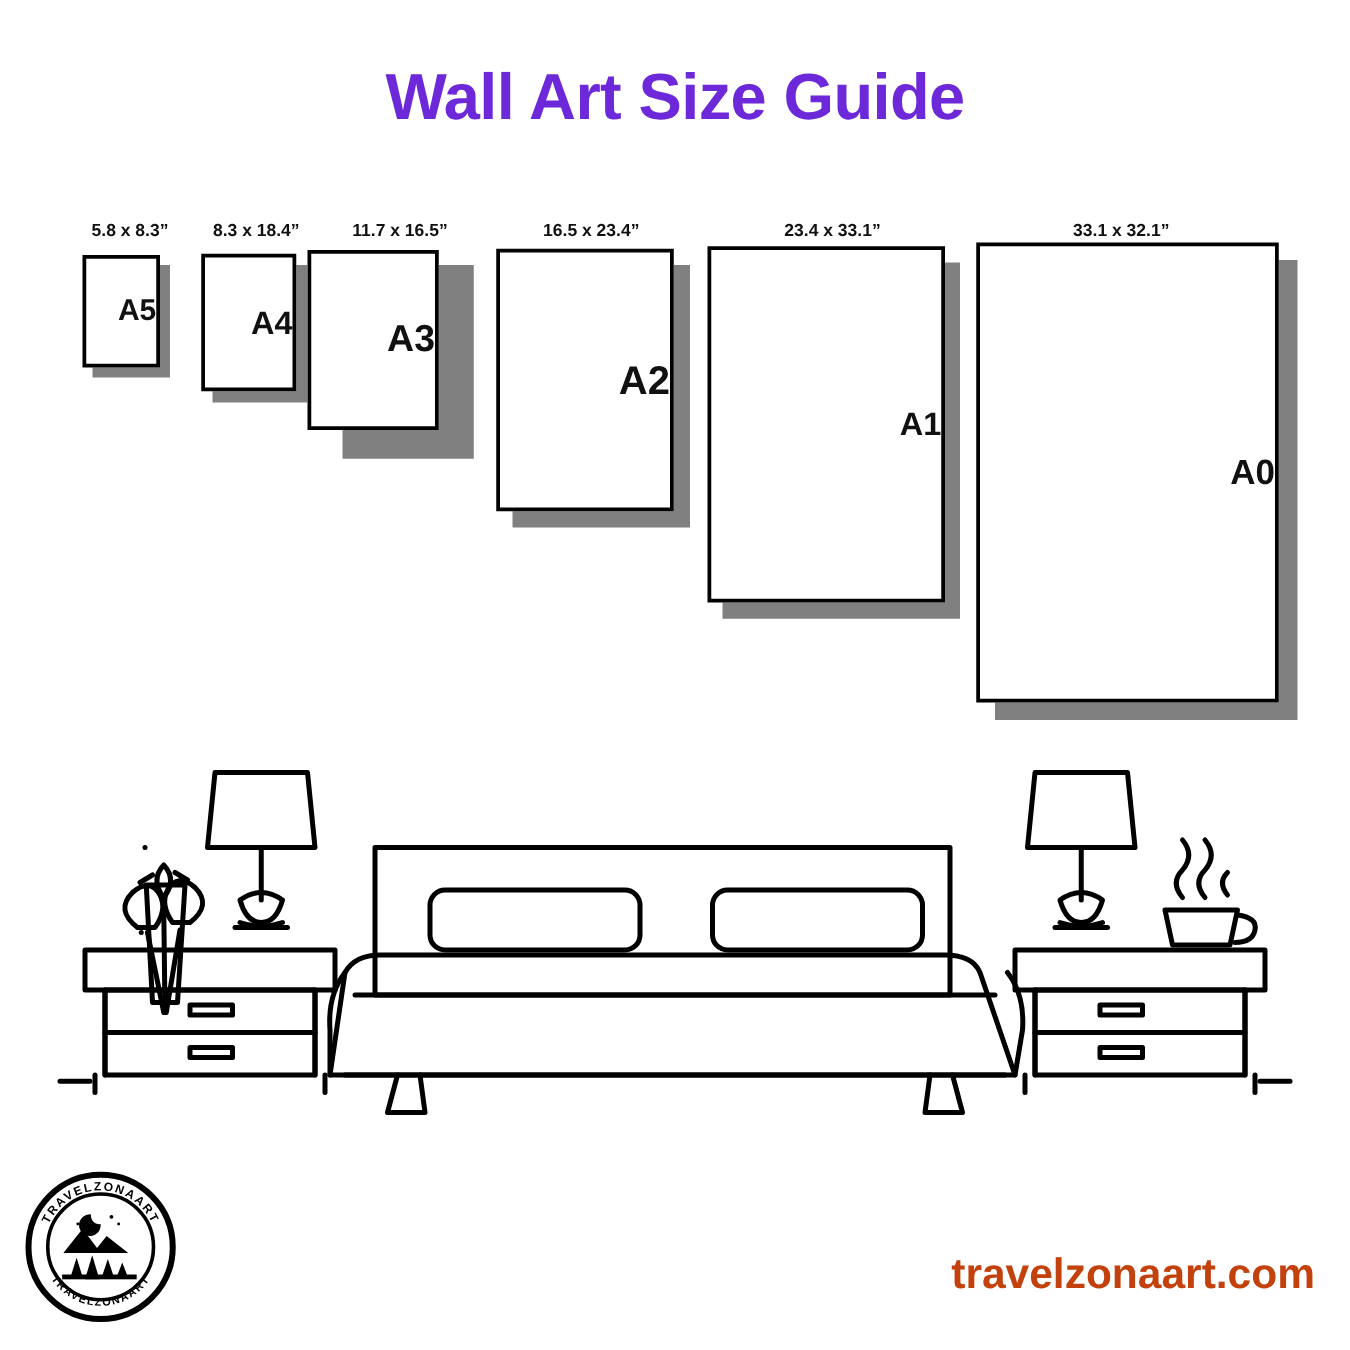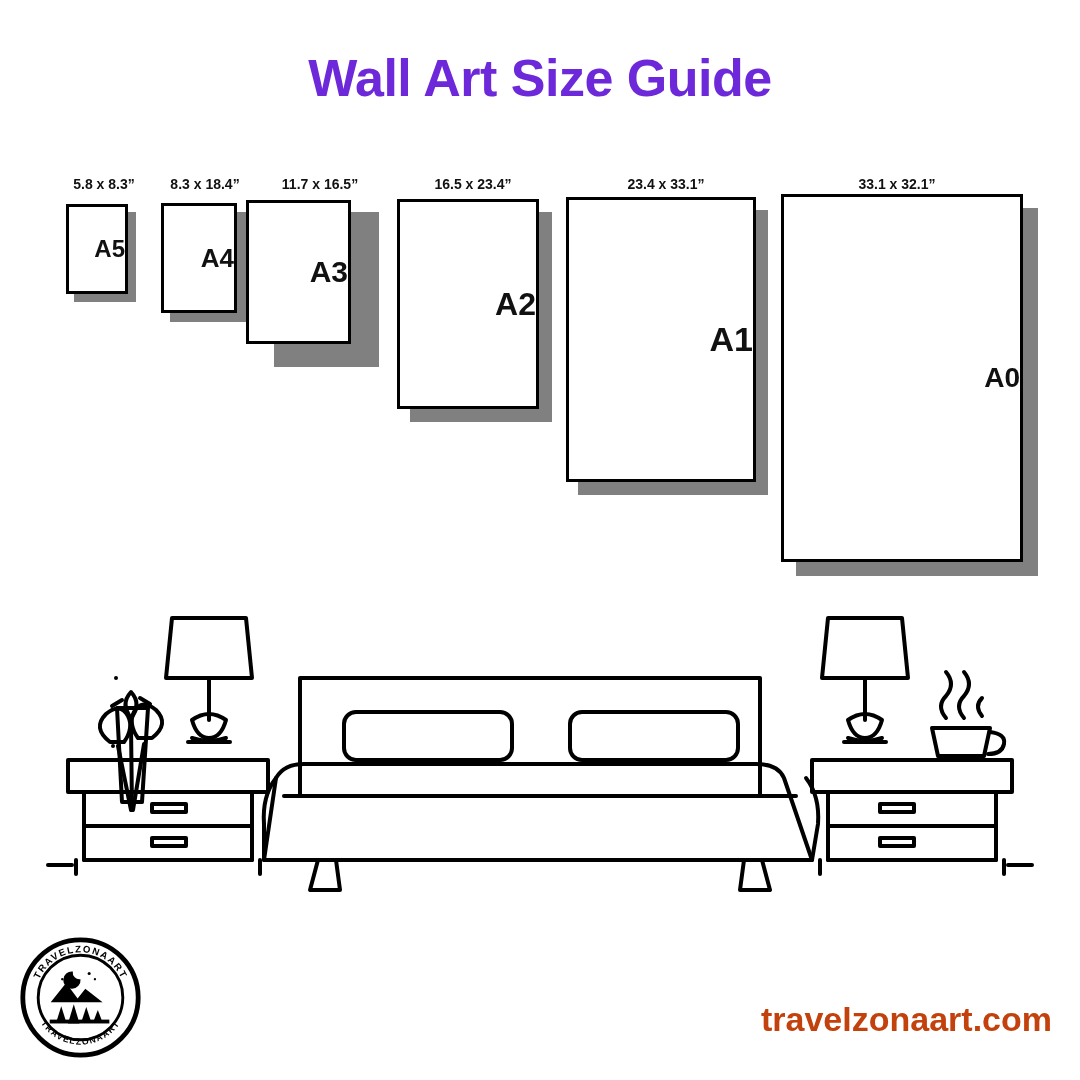--- a/index.html
+++ b/index.html
@@ -129,21 +129,21 @@
     <div class="frame-shadow" style="left:410px; top:212px; width:142px; height:210px;"></div>
     <div class="frame-box" style="left:397px; top:199px; width:142px; height:210px;">
       <span class="frame-label" style="font-size:32px;">A2</span>
     </div>
   </div>
 
   <div class="frame-group">
     <div class="frame-dims" style="left:603px; top:176px; width:126px;">23.4 x 33.1”</div>
     <div class="frame-shadow" style="left:578px; top:210px; width:190px; height:285px;"></div>
     <div class="frame-box" style="left:566px; top:197px; width:190px; height:285px;">
-      <span class="frame-label" style="font-size:34px;">A1</span>
+      <span class="frame-label" style="font-size:26px;">A1</span>
     </div>
   </div>
 
   <div class="frame-group">
     <div class="frame-dims" style="left:832px; top:176px; width:130px;">33.1 x 32.1”</div>
     <div class="frame-shadow" style="left:796px; top:208px; width:242px; height:368px;"></div>
     <div class="frame-box" style="left:781px; top:194px; width:242px; height:368px;">
       <span class="frame-label" style="font-size:28px;">A0</span>
     </div>
   </div>

